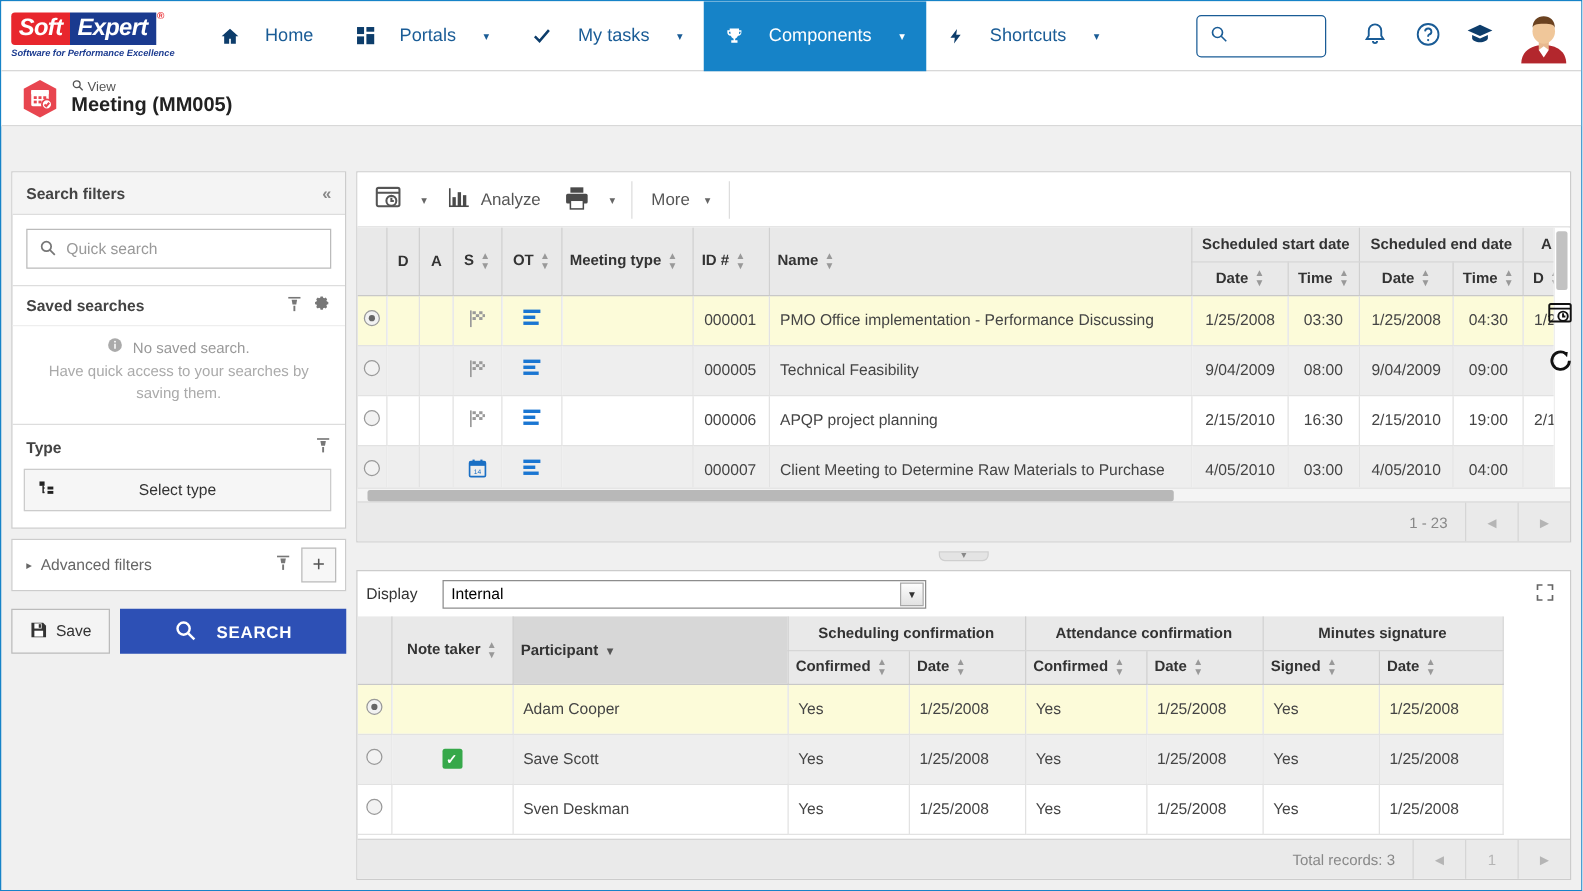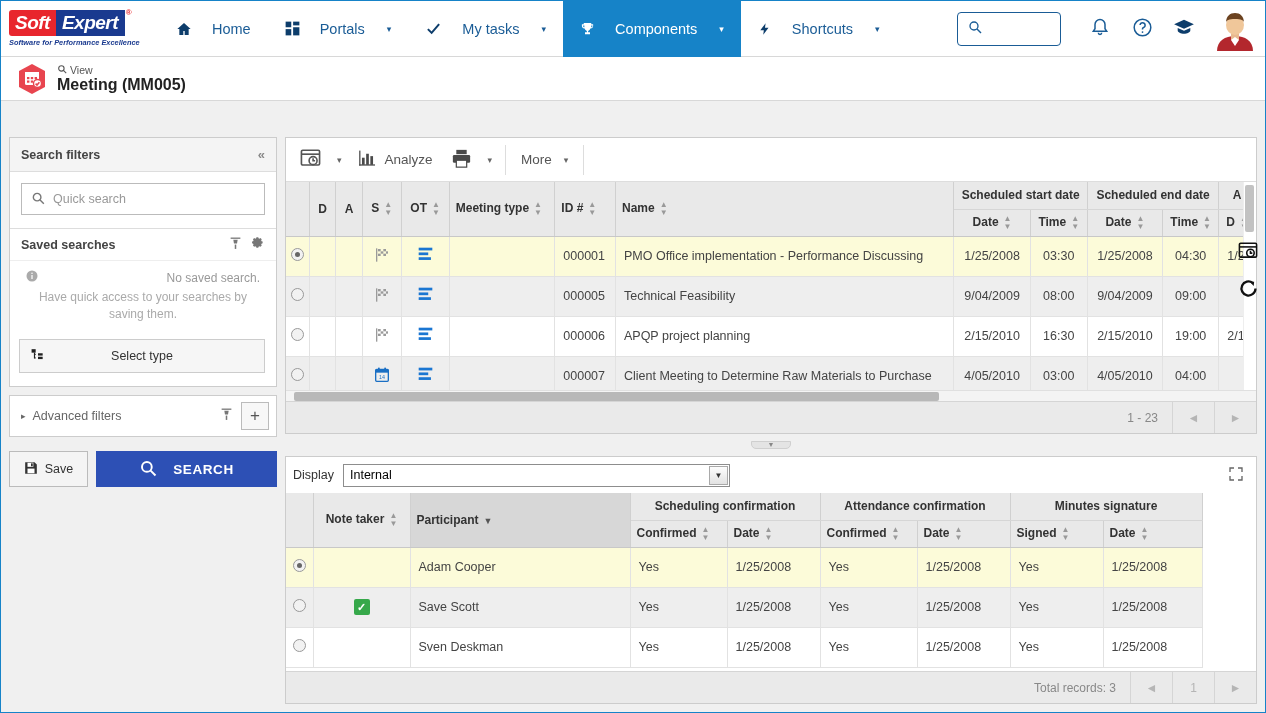--- a/index.html
+++ b/index.html
@@ -132,21 +132,21 @@
     height: 32px; border: 1px solid #bbb; background: #fff;
     display: flex; align-items: center; padding-left: 9px; gap: 8px;
     color: #999; font-size: 12.5px;
   }
   .savedhdr {
     height: 33px; border-top: 1px solid #ddd; border-bottom: 1px solid #eee;
     display: flex; align-items: center; justify-content: space-between;
     padding: 0 11px; font-weight: bold; color: #444; font-size: 12.5px;
   }
   .saved-body { padding: 9px 16px 16px 16px; text-align: center; color: #aaa; font-size: 12px; line-height: 17px;}
-  .saved-none { display: flex; align-items: center; justify-content: space-between; gap: 8px; color: #999; margin-bottom: 2px;}
+  .saved-none { display: flex; align-items: center; justify-content: center; gap: 8px; color: #999; margin-bottom: 2px;}
   .typehdr {
     height: 36px; border-top: 1px solid #ddd;
     display: flex; align-items: center; justify-content: space-between;
     padding: 0 11px; font-weight: bold; color: #444; font-size: 12.5px;
   }
   .type-wrap { padding: 0 11px 13px 9px; }
   .select-type {
     height: 34px; border: 1px solid #ccc; background: #f6f6f6;
     display: flex; align-items: center; justify-content: center; position: relative;
     color: #333; font-size: 12.5px; cursor: pointer;
@@ -244,21 +244,21 @@
   }
   .splitter {
     height: 8px; display: flex; align-items: center; justify-content: center;
   }
   .splitter .grip {
     width: 40px; height: 8px; background: #e4e4e4; border: 1px solid #cfcfcf;
     border-radius: 0 0 5px 5px; display: flex; align-items: flex-start; justify-content: center;
     color: #888; font-size: 7px; line-height: 6px;
   }
   .display-row {
-    height: 36px; display: flex; align-items: center; padding-left: 7px; gap: 9px;
+    height: 36px; display: flex; align-items: center; padding-left: 7px; gap: 20px;
     position: relative;
   }
   .display-label { font-size: 12.5px; color: #333; }
   .display-select {
     width: 387px; height: 23px; border: 1px solid #8d8d8d; background: #fff;
     display: flex; align-items: center; padding-left: 6px; font-size: 12.5px; color: #000;
     position: relative;
   }
   .display-select .arrowbox {
     position: absolute; right: 1px; top: 1px; width: 19px; height: 19px;
@@ -466,20 +466,30 @@
                   <circle cx="12" cy="12" r="11"></circle>
                   <rect x="10.8" y="10" width="2.4" height="8" fill="#fff"></rect>
                   <circle cx="12" cy="6.6" r="1.5" fill="#fff"></circle>
                 </svg>
             </span>
             <span>No saved search.</span>
           </div>
           <div>Have quick access to your searches by saving them.</div>
         </div>
 
+        <div class="typehdr">
+          <span>Type</span>
+          <span>
+            <svg width="13" height="13" viewBox="0 0 24 24" fill="#777">
+                <rect x="3" y="1" width="18" height="2.4"></rect>
+                <path d="M8 5h8l-1.2 7H9.2z"></path>
+                <rect x="10.6" y="14" width="2.8" height="8"></rect>
+              </svg>
+          </span>
+        </div>
         <div class="type-wrap">
           <div class="select-type">
             <span class="st-ico">
               <svg width="14" height="14" viewBox="0 0 24 24" fill="#222">
                   <rect x="1" y="2" width="7" height="6"></rect>
                   <rect x="6" y="10" width="2" height="2"></rect>
                   <rect x="6" y="16" width="2" height="2"></rect>
                   <rect x="12" y="9" width="8" height="4"></rect>
                   <rect x="12" y="15" width="8" height="4"></rect>
                   <rect x="5" y="8" width="2" height="10"></rect>

